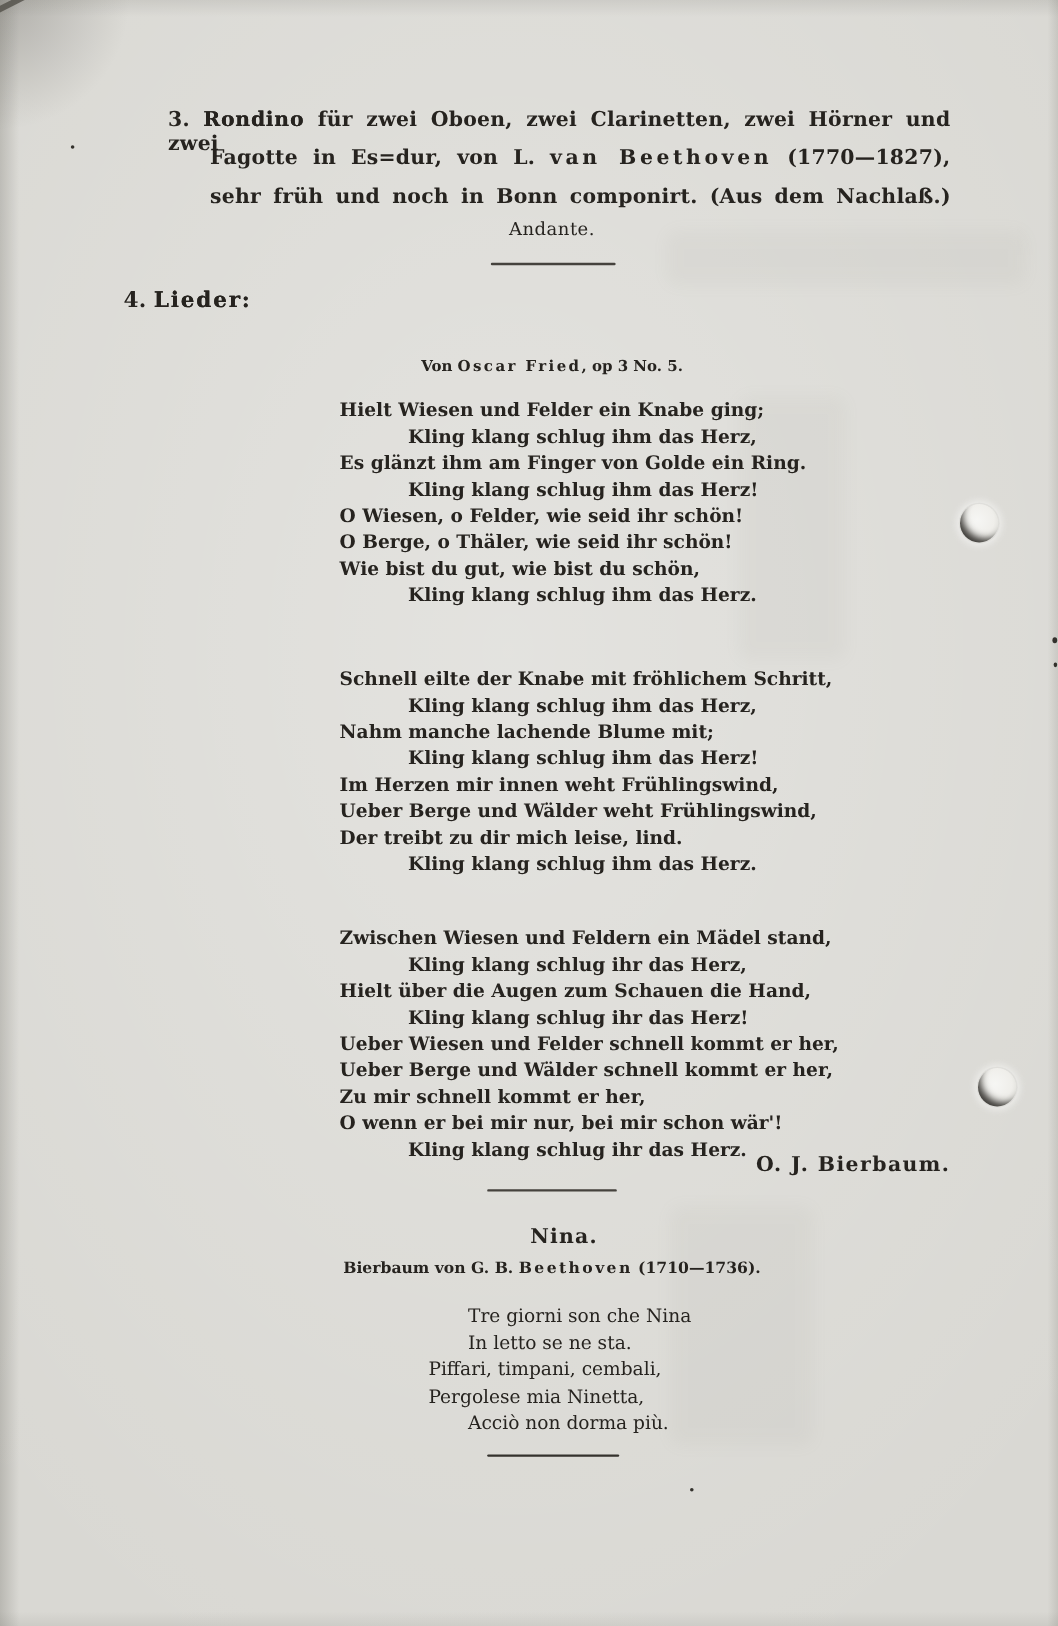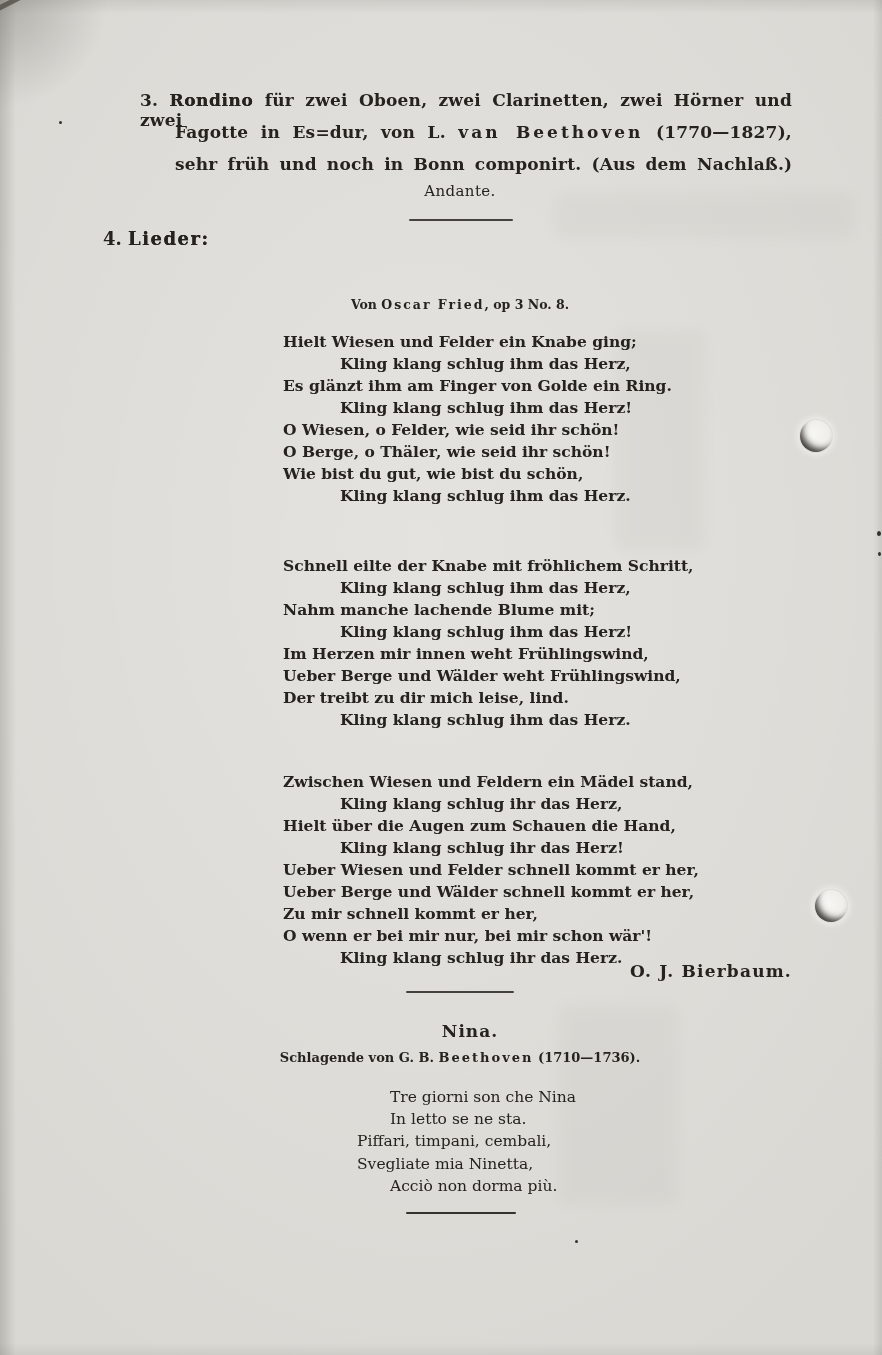--- a/index.html
+++ b/index.html
@@ -82,28 +82,28 @@
   <div class="abs hline just" style="left:175px; top:122px; width:617px;">
     <span>Fagotte in Es=dur, von L.</span>
     <span class="spaced-name">van Beethoven</span>
     <span>(1770—1827),</span>
   </div>
   <div class="abs hline" style="left:175px; top:154px; word-spacing:4px;">sehr früh und noch in Bonn componirt. (Aus dem Nachlaß.)</div>
   <div class="abs centercol tempo" style="top:182px;">Andante.</div>
 
   <div class="abs rule" style="left:409px; top:219px; width:104px;"></div>
 
-  <div class="abs item4" style="left:103px; top:228px;">
+  <div class="abs item4" style="left:103px; top:240px;">
     <span>4.</span>
     <span class="lbl">Lieder:</span>
   </div>
 
   <div class="abs centercol byline" style="top:297px;">
     <span>Von</span>
-    <span class="name">Oscar Fried</span><span>, op 3 No. 8.</span>
+    <span class="name">Oscar Fried</span><span>, op 3 No. 5.</span>
   </div>
 
   <div class="abs stanza" style="top:331px;">
     <div class="vl">Hielt Wiesen und Felder ein Knabe ging;</div>
     <div class="vl ind">Kling klang schlug ihm das Herz,</div>
     <div class="vl">Es glänzt ihm am Finger von Golde ein Ring.</div>
     <div class="vl ind">Kling klang schlug ihm das Herz!</div>
     <div class="vl">O Wiesen, o Felder, wie seid ihr schön!</div>
     <div class="vl">O Berge, o Thäler, wie seid ihr schön!</div>
     <div class="vl">Wie bist du gut, wie bist du schön,</div>
@@ -132,28 +132,28 @@
     <div class="vl">O wenn er bei mir nur, bei mir schon wär'!</div>
     <div class="vl ind">Kling klang schlug ihr das Herz.</div>
   </div>
 
   <div class="abs attr" style="right:90px; top:961px;">O. J. Bierbaum.</div>
 
   <div class="abs rule" style="left:406px; top:991px; width:108px;"></div>
 
   <div class="abs centercol nina-title" style="top:1021px; left:110px;">Nina.</div>
   <div class="abs centercol sicil" style="top:1050px;">
-    <span>Schlagende von G. B.</span>
+    <span>Bierbaum von G. B.</span>
     <span class="name">Beethoven</span>
     <span>(1710—1736).</span>
   </div>
 
   <div class="abs ital" style="top:1086px;">
     <div class="vl ind">Tre giorni son che Nina</div>
     <div class="vl ind">In letto se ne sta.</div>
     <div class="vl">Piffari, timpani, cembali,</div>
-    <div class="vl">Svegliate mia Ninetta,</div>
+    <div class="vl">Pergolese mia Ninetta,</div>
     <div class="vl ind">Acciò non dorma più.</div>
   </div>
 
   <div class="abs rule" style="left:406px; top:1212px; width:110px; height:2px; background:#34322d;"></div>
 
 </div>
 
 </body></html>

